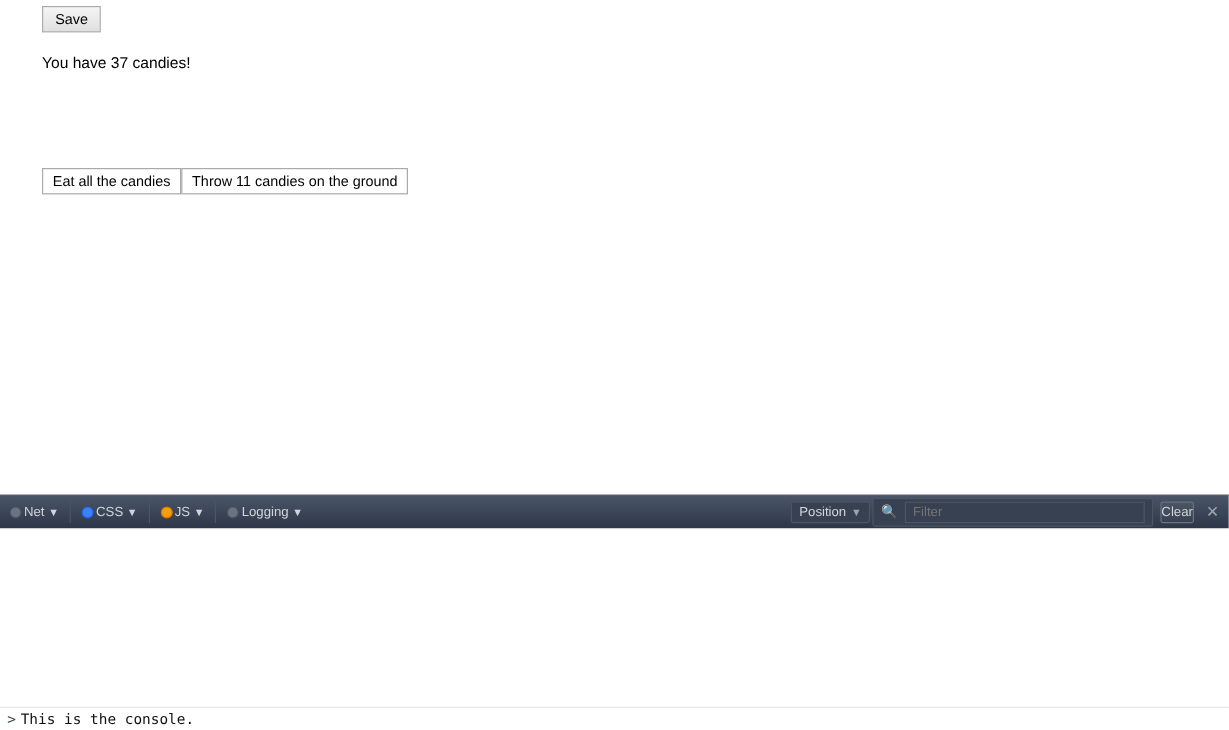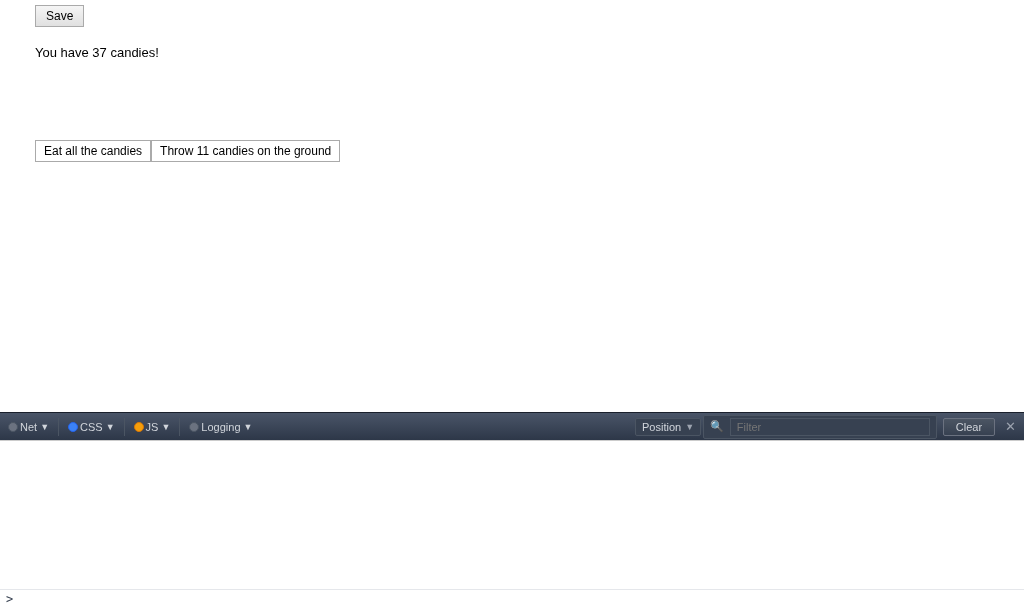--- a/index.html
+++ b/index.html
@@ -177,21 +177,21 @@
       border: 1px solid #4b5563;
       padding: 2px 6px;
       border-radius: 2px;
     }
 
     #clear-button {
       background: linear-gradient(to bottom, #4b5563, #374151);
       border: 1px solid #6b7280;
       color: #d1d5db;
       font-size: 11px;
-      padding: 2px 12px;
+      padding: 2px 0;
       cursor: pointer;
       margin-left: 4px;
       border-radius: 2px;
     }
 
     #close-button {
       background: transparent;
       border: none;
       color: #9ca3af;
       font-size: 13px;
@@ -316,14 +316,15 @@
   <button id="close-button">✕</button>
 </div>
 
 <div id="bottom-wrapper">
   <div id="console-area">
     <div id="console-content">
     </div>
   </div>
   <div id="console-input-line">
     <span id="console-prompt">&gt;</span>
+    <input id="console-input" type="text" value="This is the console." style="">
   </div>
 </div>
 
 </body></html>

